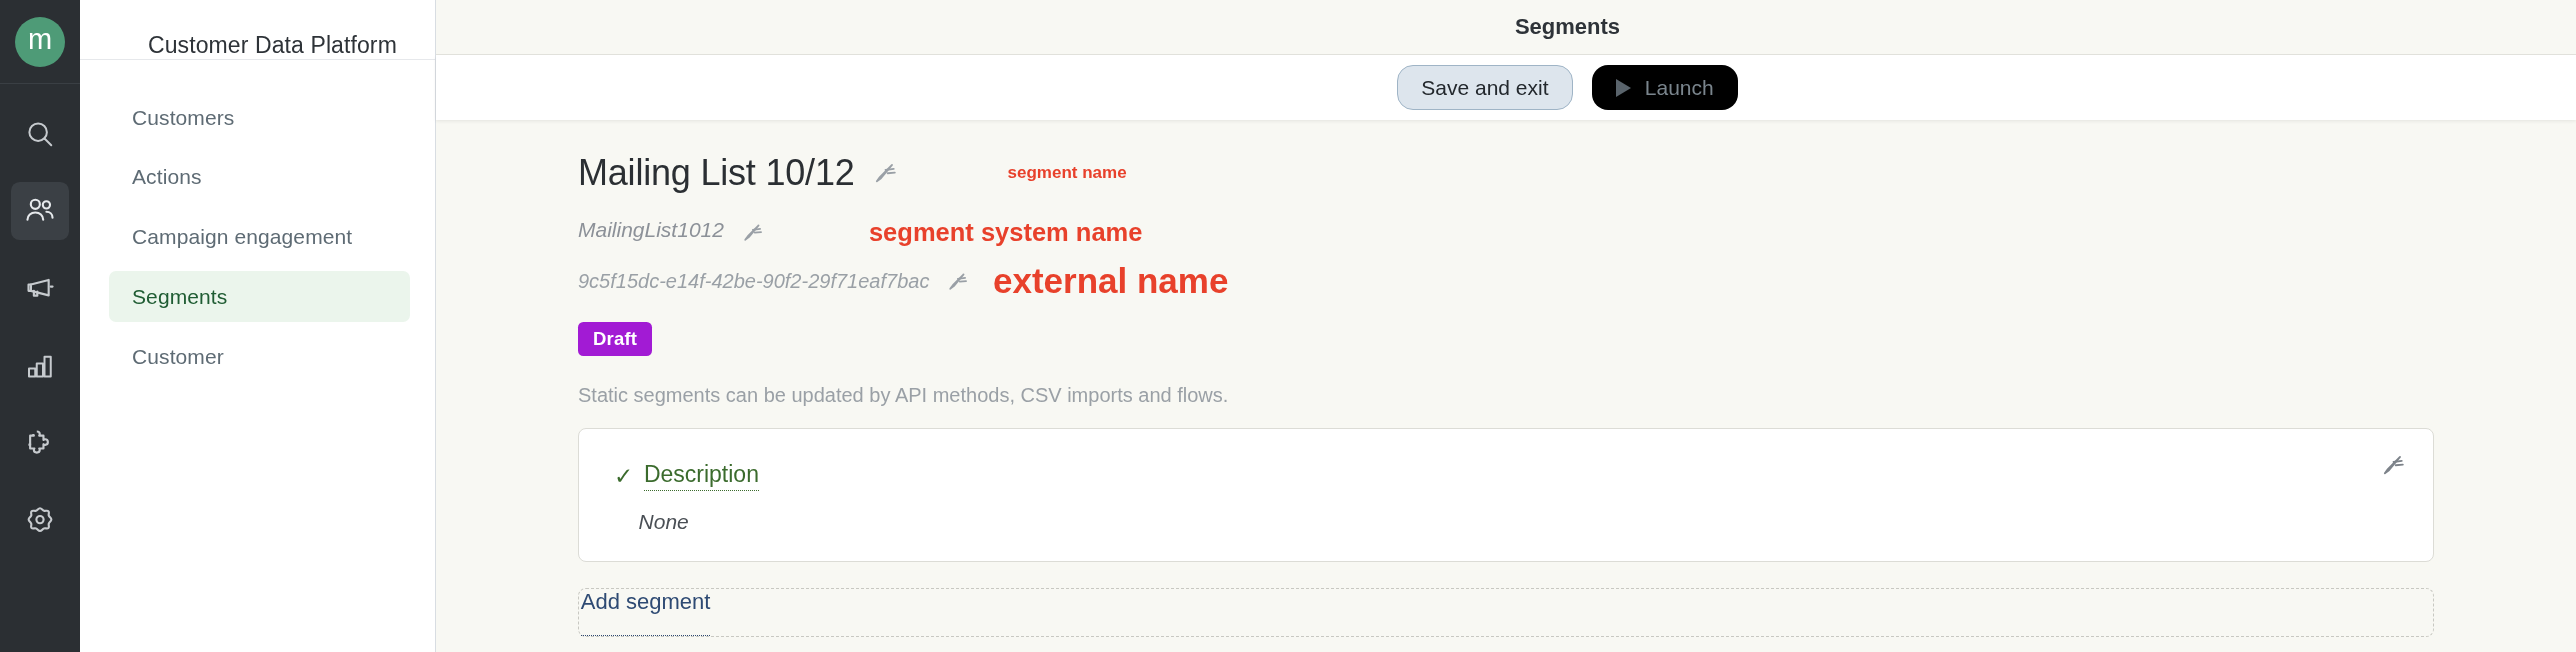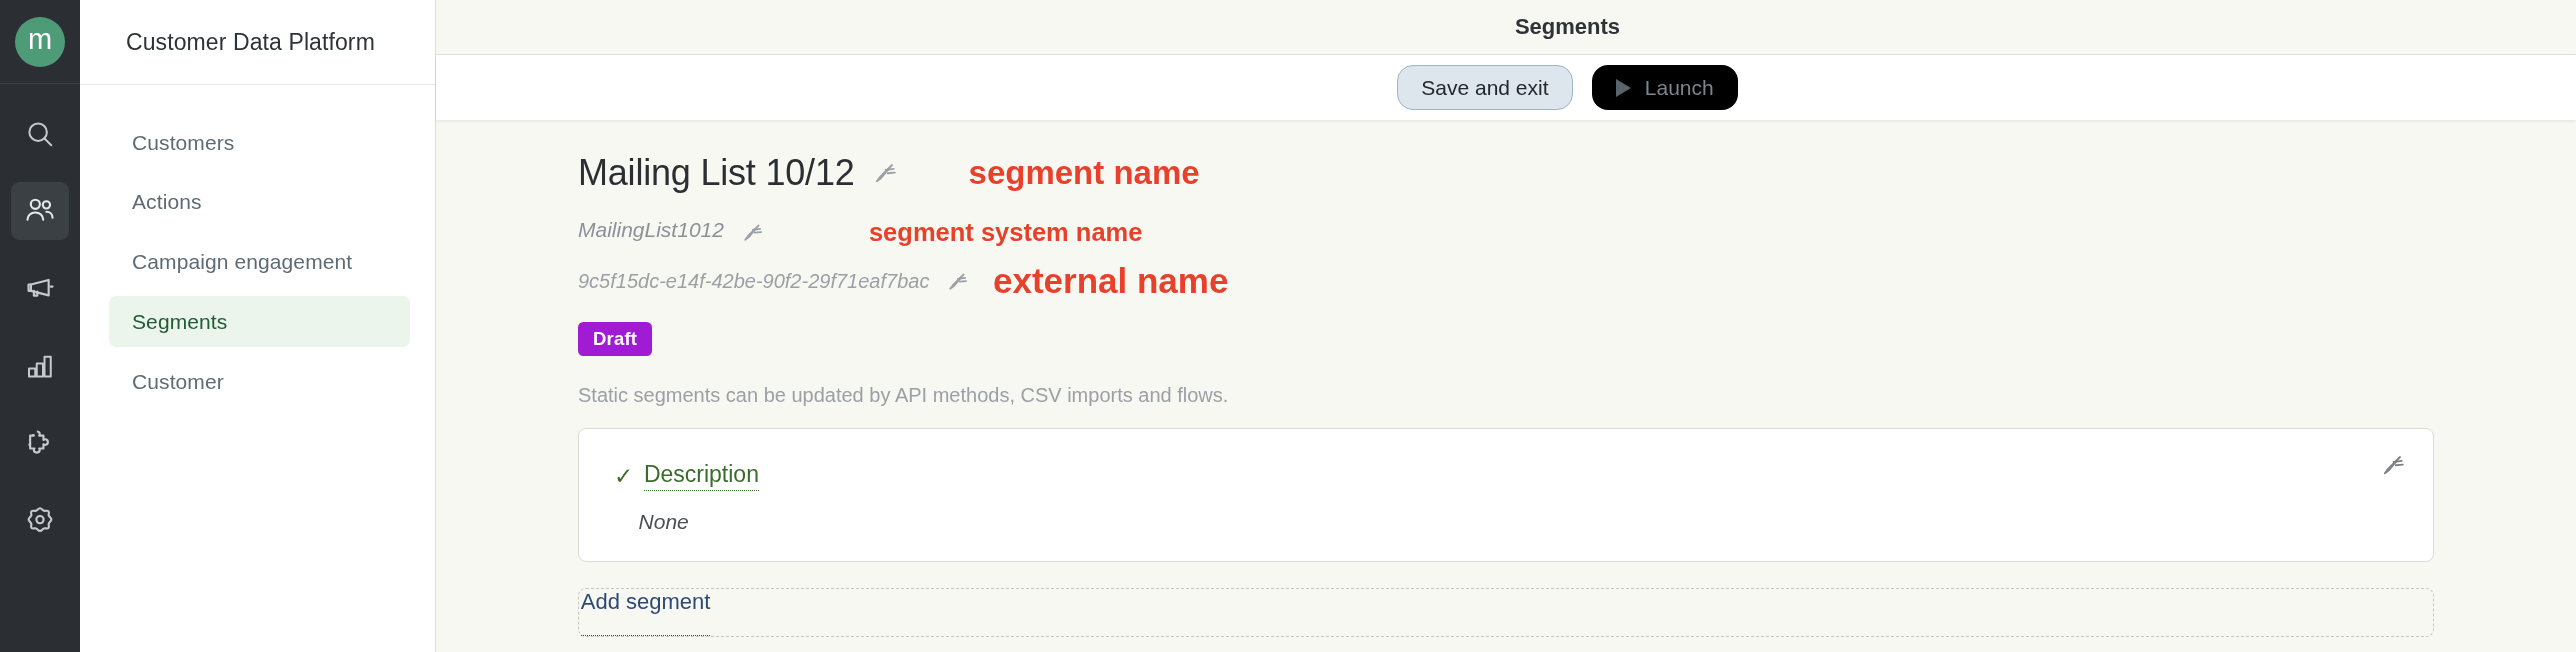--- a/index.html
+++ b/index.html
@@ -80,24 +80,24 @@
   .nav-panel {
     width: 356px;
     flex: 0 0 356px;
     height: 652px;
     background: #ffffff;
     border-right: 0.9px solid #D8DDE2;
     display: flex;
     flex-direction: column;
   }
   .nav-header {
-    height: 85px;
-    display: flex;
-    align-items: center;
-    padding-left: 46px;
+    height: 60px;
+    display: flex;
+    align-items: flex-end;
+    padding-left: 68px;
     border-bottom: 0.9px solid #E6E8EB;
   }
   .nav-header-title {
     font-size: 23px;
     color: #2E3338;
     font-weight: 400;
     letter-spacing: 0.1px;
   }
   .nav-list {
     padding-top: 32px;
@@ -217,21 +217,21 @@
     margin-left: 16px;
     display: inline-flex;
     align-items: center;
     cursor: pointer;
   }
   .annot {
     color: #E8412B;
     font-weight: bold;
     font-family: "Liberation Sans", sans-serif;
   }
-  .annot-1 { font-size: 33px; margin-left: 72px; }
+  .annot-1 { font-size: 17px; margin-left: 111px; }
   .annot-2 { font-size: 25.5px; margin-left: 106px; }
   .annot-3 { font-size: 35px; margin-left: 24.6px; }
 
   .seg-sys-row {
     display: flex;
     margin-top: 24px;
   }
   .seg-sys {
     font-size: 21px;
     font-style: italic;

